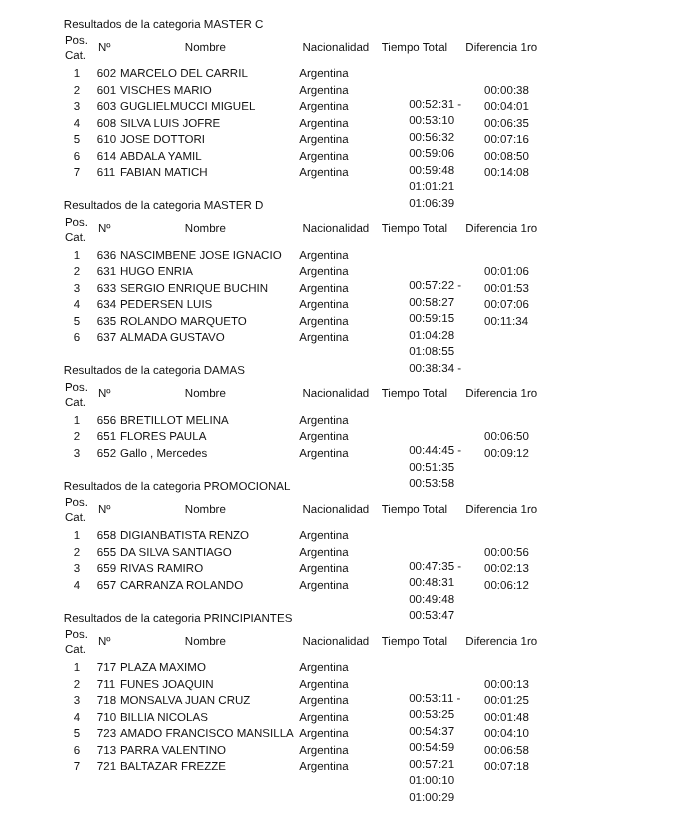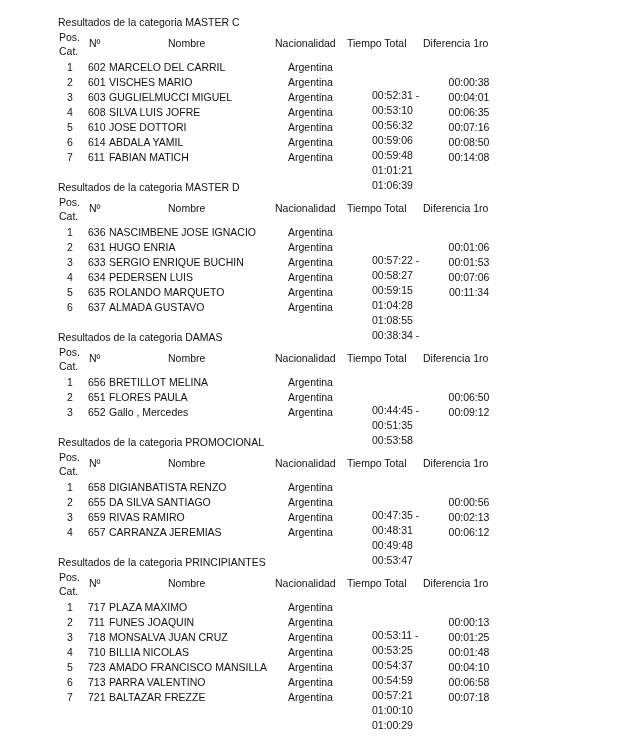--- a/index.html
+++ b/index.html
@@ -19,23 +19,23 @@
   .h-name { left: 168px; top: 6px; }
   .h-nac { left: 275px; top: 6px; }
   .h-time { left: 347px; top: 6px; }
   .h-diff { left: 423px; top: 6px; }
   .rows { position: absolute; top: 45px; left: 0; width: 620px; }
   .row { position: relative; height: 15px; }
   .row span { position: absolute; top: 0; white-space: nowrap; }
   .c-pos { left: 60px; width: 20px; text-align: center; }
   .c-num { left: 88px; }
   .c-name { left: 109px; }
-  .c-nac { left: 288px; }
+  .c-nac { left: 272px; }
   .c-time { left: 372px; margin-top: 28px; }
-  .c-diff { left: 440px; width: 58px; text-align: center; }
+  .c-diff { left: 440px; width: 58px; text-align: left; }
 </style>
 </head>
 <body>
 
 <div id="doc">
     <div class="section" style="top: 16px;">
     <div class="sec-title">Resultados de la categoria MASTER C</div>
     <div class="hdr">
       <span class="h-pos1">Pos.</span>
       <span class="h-pos2">Cat.</span>
@@ -236,21 +236,21 @@
           <span class="c-pos">3</span>
           <span class="c-num">659</span>
           <span class="c-name">RIVAS RAMIRO</span>
           <span class="c-nac">Argentina</span>
           <span class="c-time">00:49:48</span>
           <span class="c-diff">00:02:13</span>
         </div>
         <div class="row">
           <span class="c-pos">4</span>
           <span class="c-num">657</span>
-          <span class="c-name">CARRANZA JEREMIAS</span>
+          <span class="c-name">CARRANZA ROLANDO</span>
           <span class="c-nac">Argentina</span>
           <span class="c-time">00:53:47</span>
           <span class="c-diff">00:06:12</span>
         </div>
       </div>
   </div>
     <div class="section" style="top: 556px;">
     <div class="sec-title">Resultados de la categoria PRINCIPIANTES</div>
     <div class="hdr">
       <span class="h-pos1">Pos.</span>

